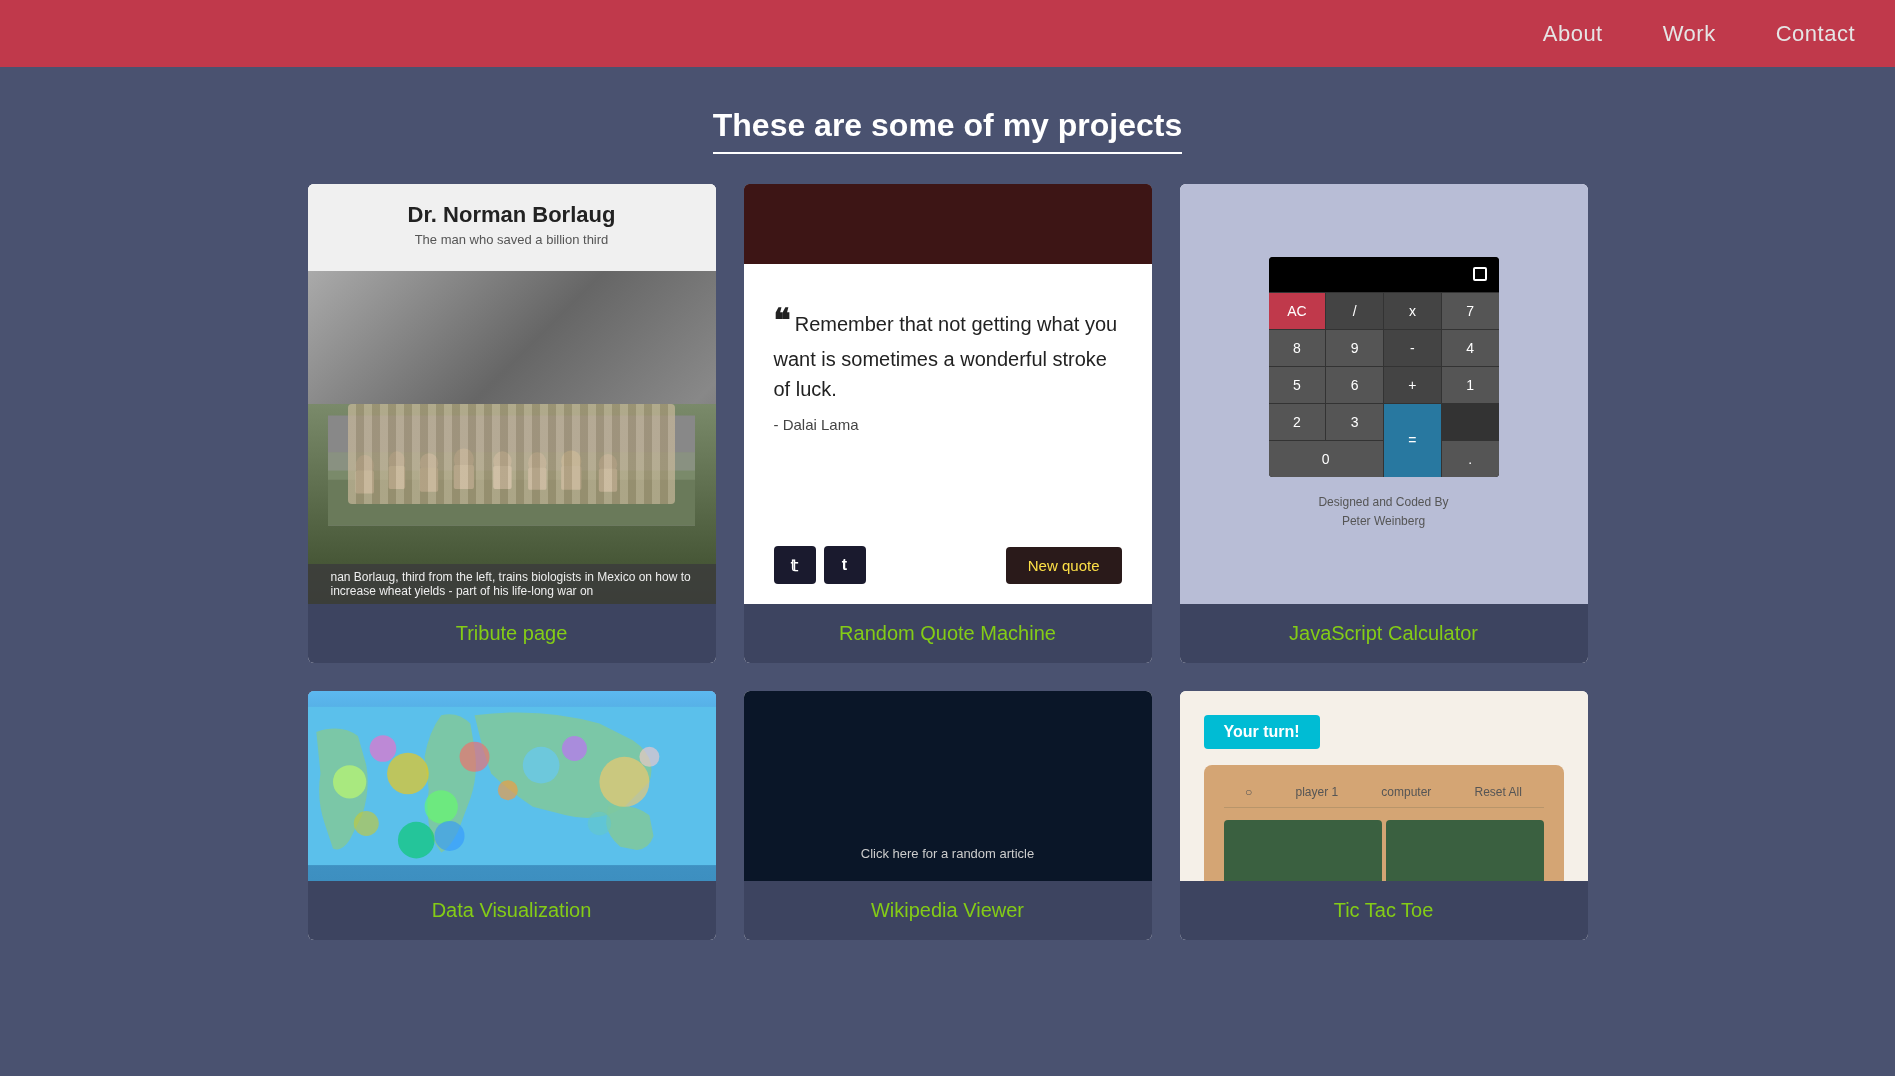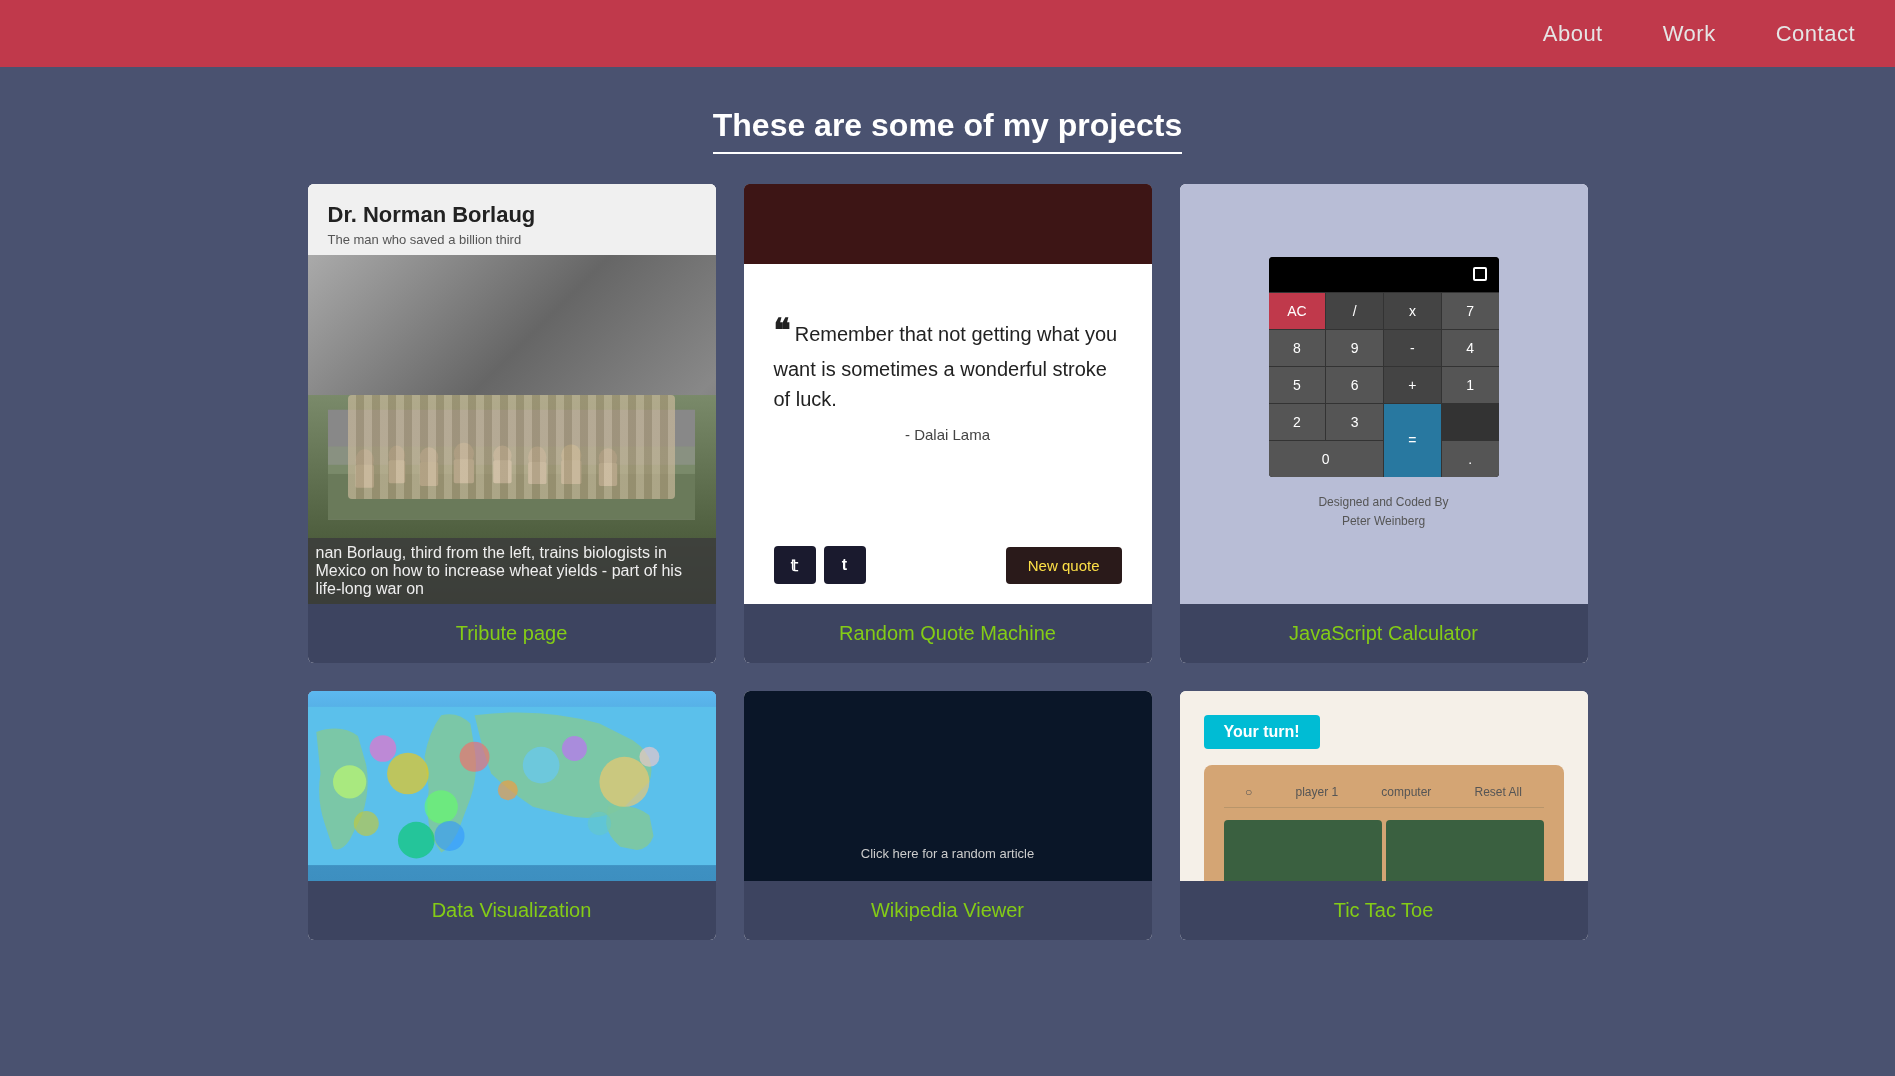--- a/index.html
+++ b/index.html
@@ -77,21 +77,22 @@
 
     
     .tribute-preview {
       background: #f0f0f0;
       display: flex;
       flex-direction: column;
       align-items: center;
       height: 100%;
     }
     .tribute-header {
-      padding: 18px 20px 8px;
+      padding: 18px 20px 24px;
+      text-align: center;
       background: #f0f0f0;
       width: 100%;
     }
     .tribute-header h3 {
       font-size: 22px;
       font-weight: 700;
       color: #222;
     }
     .tribute-header p {
       font-size: 13px;
@@ -128,22 +129,22 @@
       height: 30%;
       background: repeating-linear-gradient(90deg, #c8b89a 0px, #c8b89a 8px, #a89878 8px, #a89878 16px);
       opacity: 0.7;
       border-radius: 4px;
     }
     .tribute-caption {
       position: absolute;
       bottom: 0; left: 0; right: 0;
       background: rgba(60,60,60,0.85);
       color: #eee;
-      font-size: 16px;
-      padding: 6px 8px;
+      font-size: 12px;
+      padding: 6px 23px;
     }
 
     
     .people-svg {
       position: absolute;
       bottom: 20%;
       left: 5%;
       width: 90%;
       height: 40%;
     }
@@ -159,36 +160,36 @@
       background: #3d1515;
       height: 80px;
       flex-shrink: 0;
     }
     .quote-white-box {
       background: #fff;
       flex: 1;
       display: flex;
       flex-direction: column;
       justify-content: space-between;
-      padding: 42px 30px 20px;
+      padding: 32px 30px 20px;
     }
     .quote-text {
       font-size: 20px;
       color: #222;
       line-height: 1.5;
       font-weight: 400;
     }
     .quote-text .quote-mark {
       font-size: 32px;
       font-weight: 900;
       color: #222;
       margin-right: 4px;
     }
     .quote-author {
-      text-align: center;
+      text-align: left;
       font-size: 15px;
       color: #444;
       margin-top: 12px;
     }
     .quote-actions {
       display: flex;
       align-items: center;
       justify-content: space-between;
       margin-top: 18px;
     }

